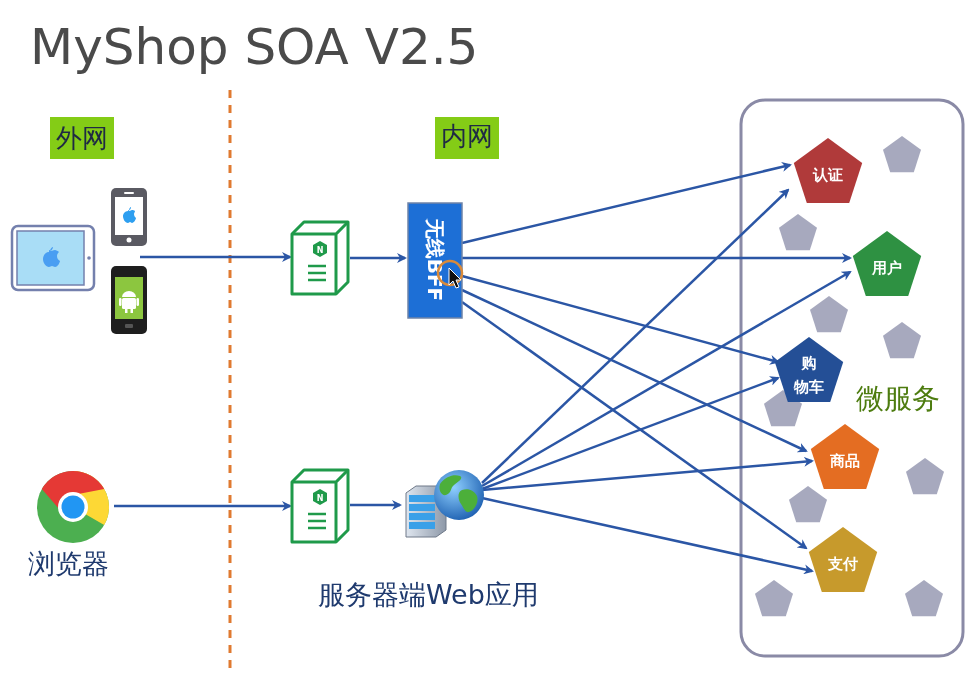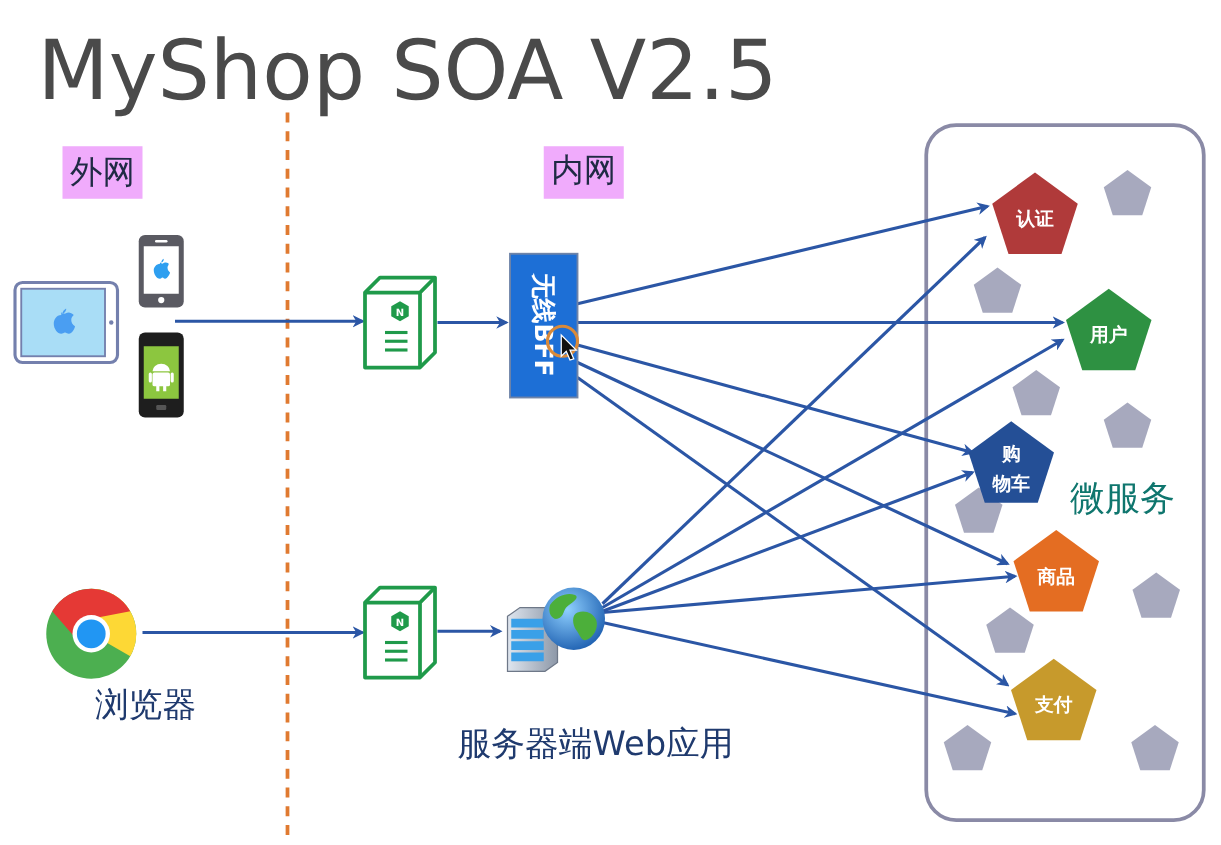--- a/index.html
+++ b/index.html
@@ -1,21 +1,21 @@
 <!DOCTYPE html>
 <html><head>
   <meta charset="utf-8">
   <style>
     html, body { margin: 0; padding: 0; background: #ffffff; }
     body { width: 977px; height: 676px; position: relative; overflow: hidden; font-family: "DejaVu Sans", sans-serif; }
-    #title { position: absolute; left: 30px; top: 18px; font-size: 66px; color: #4a4a4a; font-family: "DejaVu Sans", sans-serif; letter-spacing: 0px; }
-    .zone-label { position: absolute; background: #f0abfc; color: #1f2a44; font-size: 26px; padding: 4px 6px; line-height: 34px; }
+    #title { position: absolute; left: 30px; top: 18px; font-size: 50px; color: #4a4a4a; font-family: "DejaVu Sans", sans-serif; letter-spacing: 0px; }
+    .zone-label { position: absolute; background: #84cc16; color: #1f2a44; font-size: 26px; padding: 4px 6px; line-height: 34px; }
     #canvas { position: absolute; left: 0; top: 0; }
-    .txt { position: absolute; color: #1f3a6e; font-size: 27px; margin-left: 48px; }
-    #micro-label { position: absolute; left: 856px; top: 380px; color: #0f766e; font-size: 28px; }
+    .txt { position: absolute; color: #1f3a6e; font-size: 27px; }
+    #micro-label { position: absolute; left: 856px; top: 380px; color: #4d7c0f; font-size: 28px; }
   </style>
 </head>
 <body>
 
 <div id="title">MyShop SOA V2.5</div>
 
 <div class="zone-label" style="left:50px; top:117px;">外网</div>
 <div class="zone-label" style="left:435px; top:117px;font-family:Liberation Mono, monospace;">内网</div>
 
 <svg id="canvas" width="977" height="676" viewBox="0 0 977 676">

